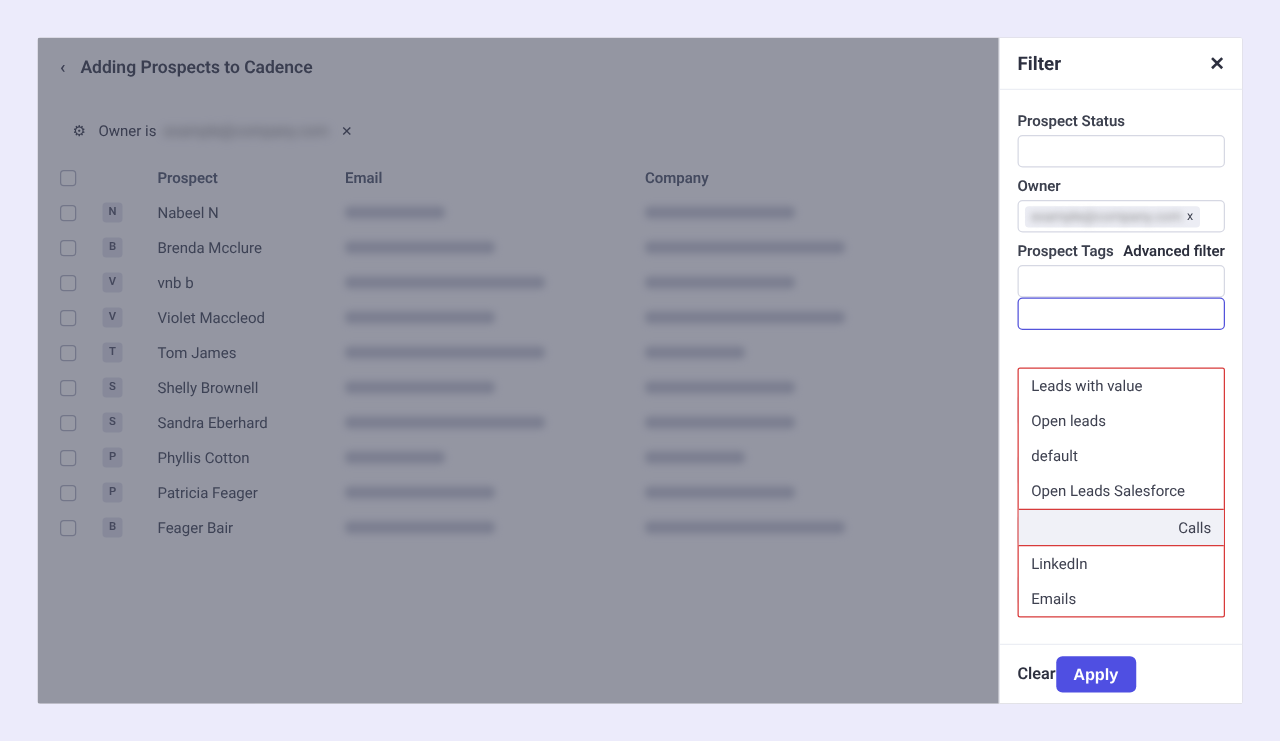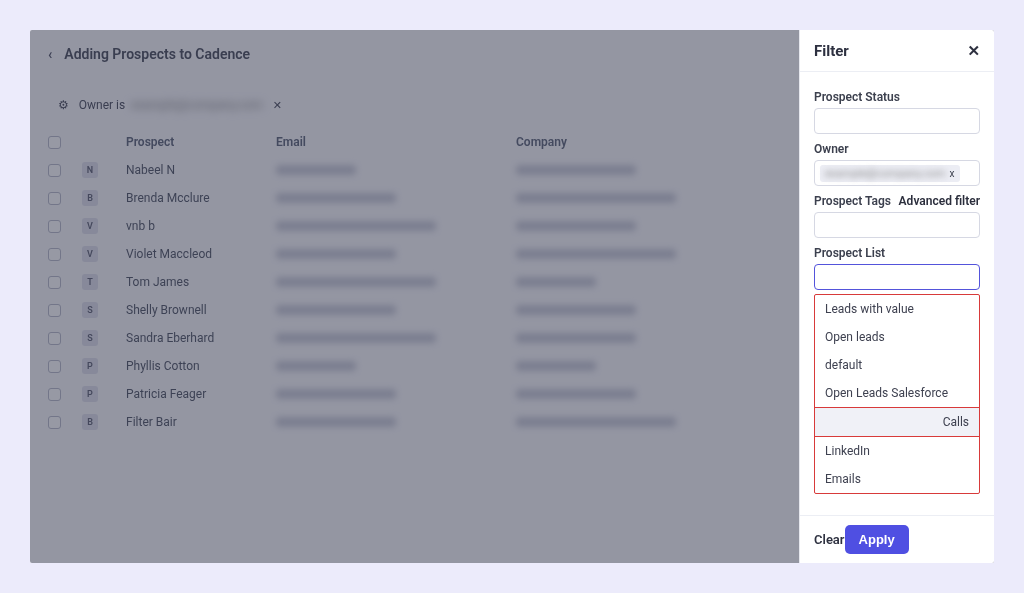--- a/index.html
+++ b/index.html
@@ -352,21 +352,21 @@
               <div class="blurcell bc-med"></div>
             </div>
           </div>
           <div class="table-row">
             <div>
               <div class="cb"></div>
             </div>
             <div>
               <div class="av">B</div>
             </div>
-            <div>Filter Bair</div>
+            <div>Feager Bair</div>
             <div>
               <div class="blurcell bc-med"></div>
             </div>
             <div>
               <div class="blurcell bc-long"></div>
             </div>
           </div>
         </div>
     </div>
 
@@ -390,21 +390,20 @@
           <span style="font-size:10px;cursor:pointer;">x</span>
         </span>
       </div>
 
       <div class="fld-label">
         <span>Prospect Tags</span>
         <span class="adv-link">Advanced filter</span>
       </div>
       <input class="fld-input" style="">
 
-      <div class="fld-label">Prospect List</div>
       <input class="fld-input active-input" style="">
 
       <div class="dropdown" id="dropdown">
           <div class="dd-item">Leads with value</div>
           <div class="dd-item">Open leads</div>
           <div class="dd-item">default</div>
           <div class="dd-item">Open Leads Salesforce</div>
           <div class="dd-item hl" style="border-top: 1.5px solid rgb(216, 58, 58);">Calls</div>
           <div class="dd-item" style="border-top: 1.5px solid rgb(216, 58, 58);">LinkedIn</div>
           <div class="dd-item">Emails</div>

